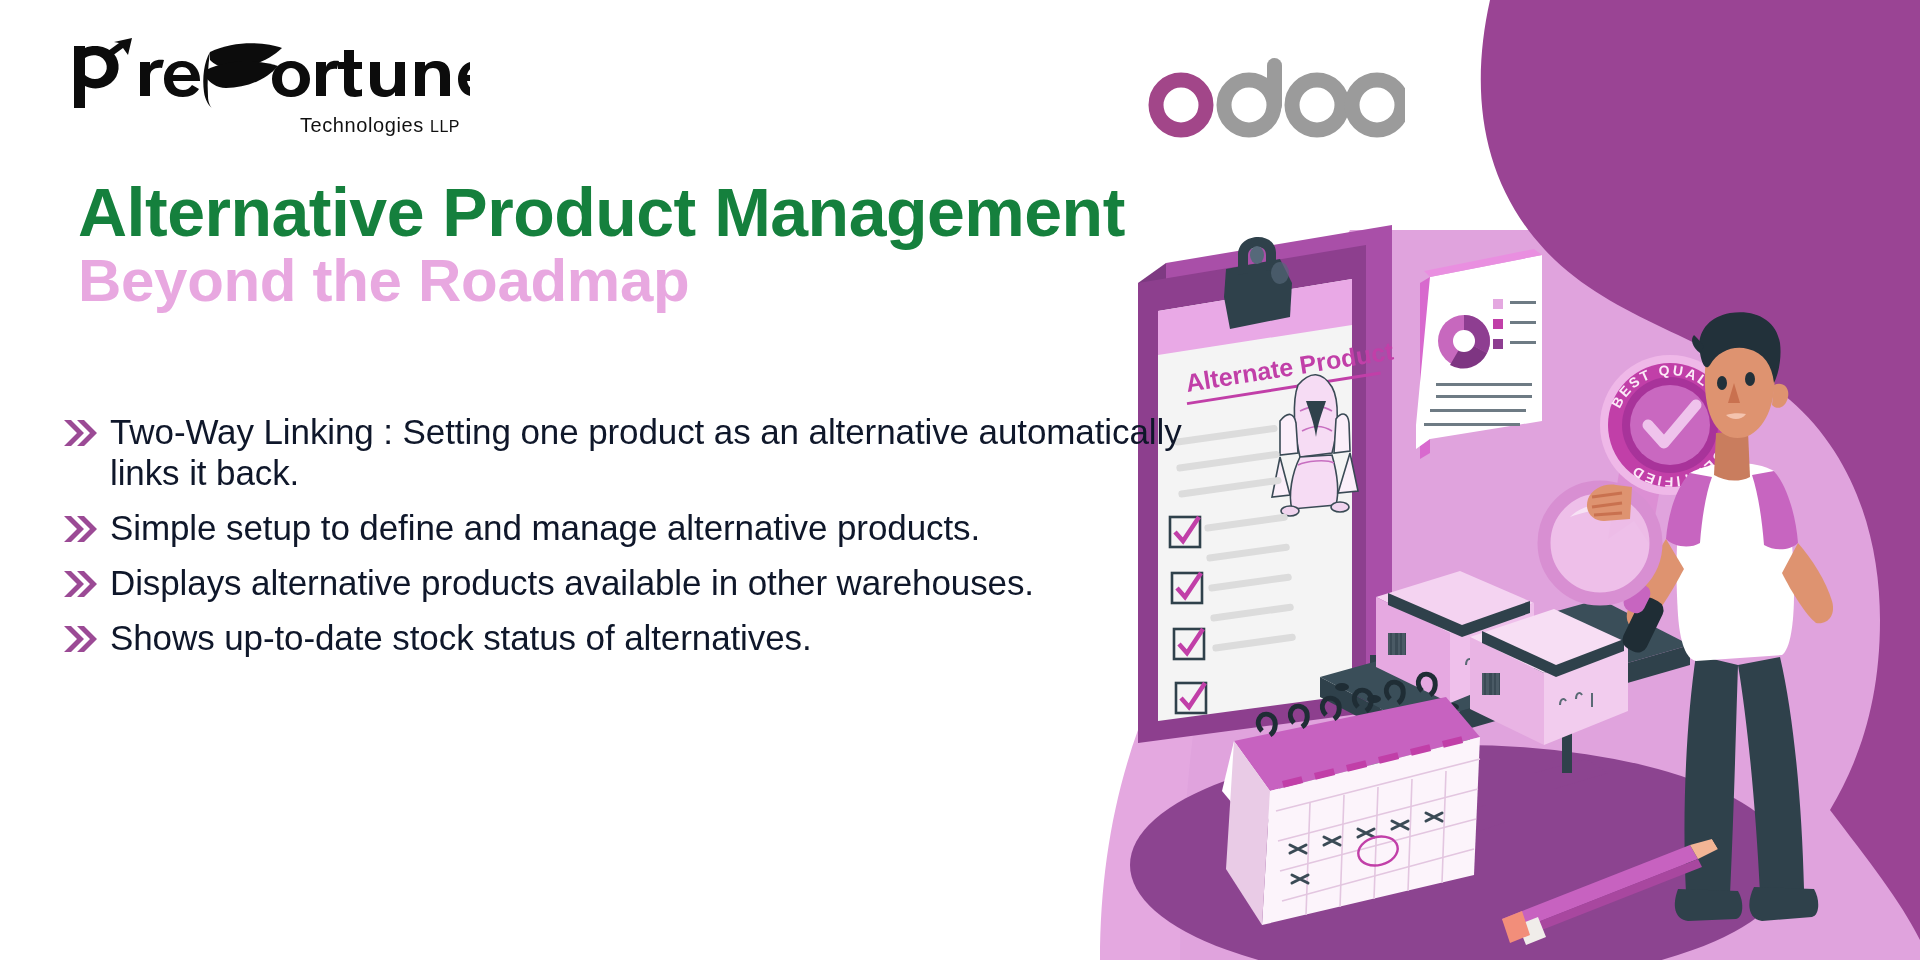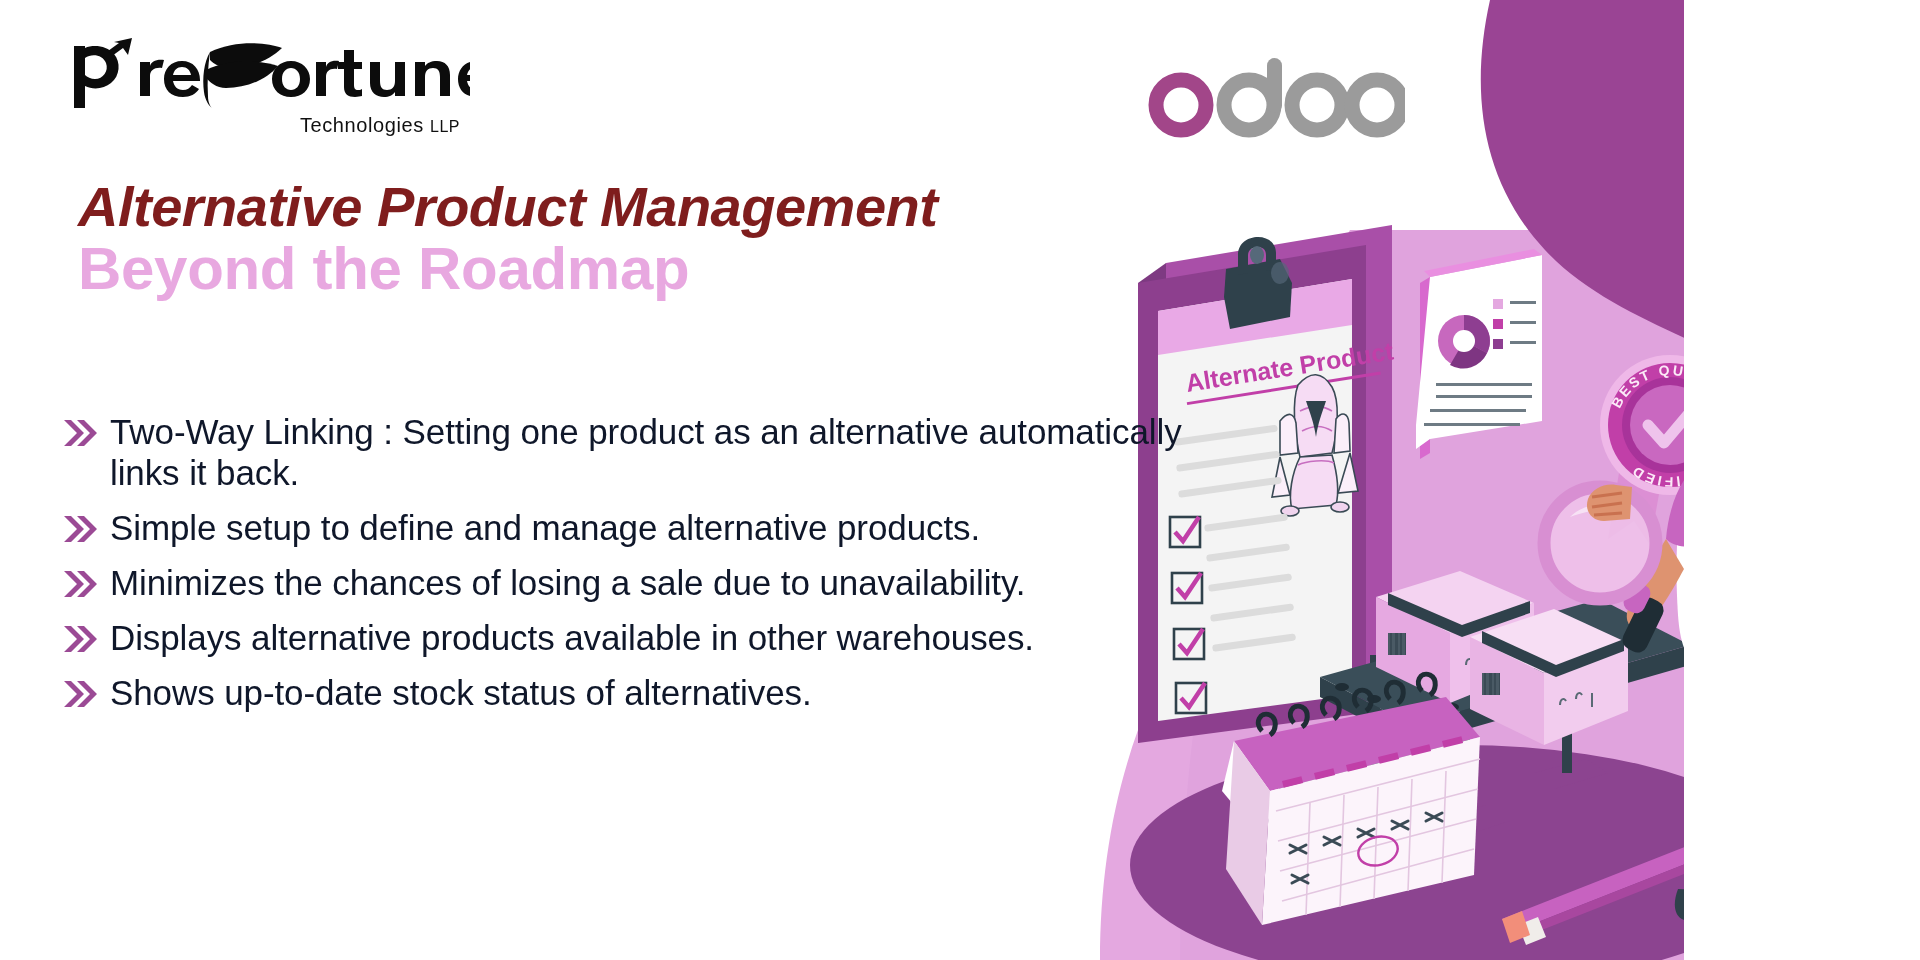--- a/index.html
+++ b/index.html
@@ -5,21 +5,21 @@
 <style>
   * { margin:0; padding:0; box-sizing:border-box; }
   html, body {
     width:1920px; height:960px;
     overflow:hidden;
     background:#ffffff;
     font-family:"Liberation Sans", sans-serif;
   }
   #banner {
     position:relative;
-    width:1684px; height:960px;
+    width:1920px; height:960px;
     background:#ffffff;
     overflow:hidden;
   }
 
   
   .bg-layer { position:absolute; inset:0; z-index:0; pointer-events:none; }
   .bg-layer svg { display:block; width:1920px; height:960px; }
 
   
   #prefortune-logo {
@@ -38,22 +38,22 @@
   #prefortune-logo .pf-sub .llp { font-size:16px; letter-spacing:0.5px; }
 
   #odoo-logo {
     position:absolute; left:1145px; top:48px; z-index:5;
     width:260px; height:90px;
   }
 
   
   #headline-block { position:absolute; left:78px; top:178px; z-index:6; width:1400px; }
   #page-title {
-    font-size:56px; line-height:1.02; font-weight:700;
-    color:#7f1d1d; letter-spacing:-0.5px; white-space:nowrap;font-style:italic;
+    font-size:68px; line-height:1.02; font-weight:700;
+    color:#15803d; letter-spacing:-0.5px; white-space:nowrap;
   }
   #page-subtitle {
     margin-top:2px;
     font-size:60px; line-height:1.05; font-weight:700;
     color:#E8A8E0; letter-spacing:-0.3px; white-space:nowrap;
   }
 
   
   #feature-list {
     position:absolute; left:62px; top:412px; z-index:6;
@@ -190,29 +190,20 @@
       </span>
       <span class="bullet-text">Simple setup to define and manage alternative products.</span>
     </li>
     <li>
       <span class="chevron-icon">
         <svg width="36" height="30" viewBox="0 0 36 30" xmlns="http://www.w3.org/2000/svg">
           <path d="M2,2 L15,15 L2,28 L9,28 L22,15 L9,2 Z" fill="currentColor"></path>
           <path d="M15,2 L28,15 L15,28 L22,28 L35,15 L22,2 Z" fill="currentColor"></path>
         </svg>
       </span>
-      <span class="bullet-text">Minimizes the chances of losing a sale due to unavailability.</span>
-    </li>
-    <li>
-      <span class="chevron-icon">
-        <svg width="36" height="30" viewBox="0 0 36 30" xmlns="http://www.w3.org/2000/svg">
-          <path d="M2,2 L15,15 L2,28 L9,28 L22,15 L9,2 Z" fill="currentColor"></path>
-          <path d="M15,2 L28,15 L15,28 L22,28 L35,15 L22,2 Z" fill="currentColor"></path>
-        </svg>
-      </span>
       <span class="bullet-text">Displays alternative products available in other warehouses.</span>
     </li>
     <li>
       <span class="chevron-icon">
         <svg width="36" height="30" viewBox="0 0 36 30" xmlns="http://www.w3.org/2000/svg">
           <path d="M2,2 L15,15 L2,28 L9,28 L22,15 L9,2 Z" fill="currentColor"></path>
           <path d="M15,2 L28,15 L15,28 L22,28 L35,15 L22,2 Z" fill="currentColor"></path>
         </svg>
       </span>
       <span class="bullet-text">Shows up-to-date stock status of alternatives.</span>

